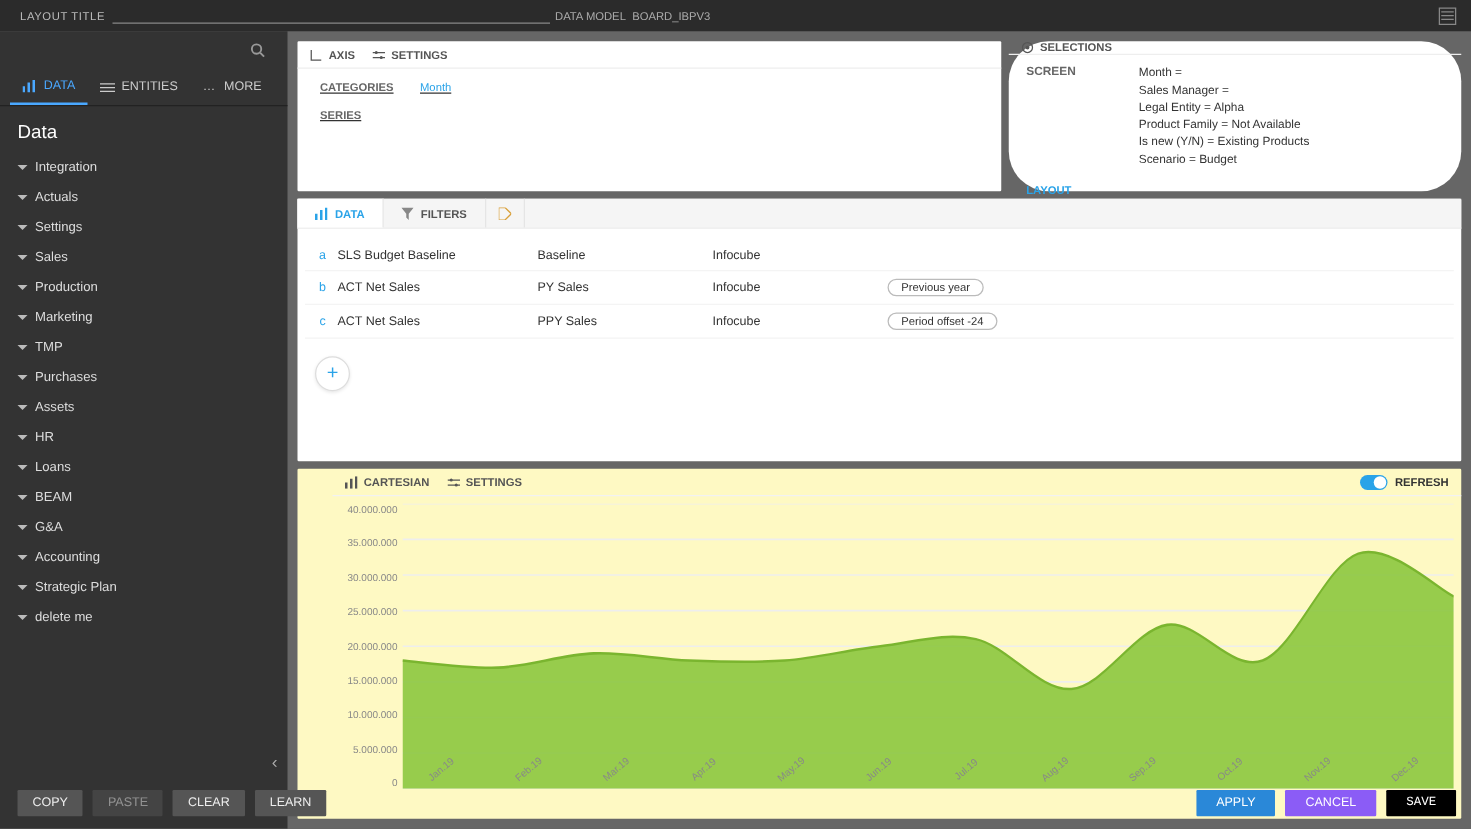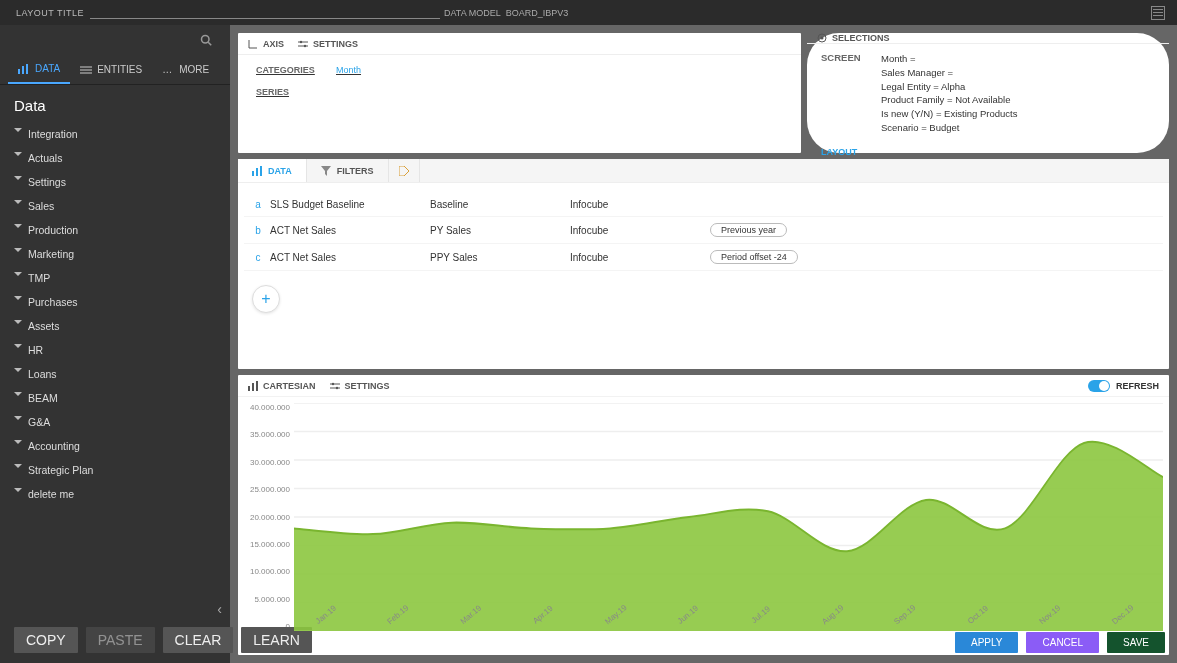--- a/index.html
+++ b/index.html
@@ -45,38 +45,38 @@
     padding: 8px 10px; color: #ccc; cursor: pointer;
   }
   .side-tab.active { color: #4aa8ff; border-bottom: 2px solid #4aa8ff; }
   .side-tab .tab-ico { width: 12px; height: 10px; }
 
   .side-heading {
     padding: 12px 14px 8px; font-size: 15px; color: #fff;
   }
   .side-list { list-style: none; }
   .side-list li {
-    padding: 6px 14px; font-size: 10.5px; display: flex; align-items: flex-start;
+    padding: 6px 14px; font-size: 10.5px; display: flex; align-items: center;
     gap: 6px; cursor: pointer; color: #ddd;
   }
   .caret-down {
     width: 0; height: 0; border-left: 4px solid transparent;
     border-right: 4px solid transparent; border-top: 4px solid #bbb;
   }
 
   .sidebar-collapse {
     position: absolute; bottom: 46px; right: 8px; color: #aaa; font-size: 14px;
     cursor: pointer;
   }
 
   .sidebar-footer {
     margin-top: auto; display: flex; gap: 8px; padding: 10px 14px;
   }
   .small-btn {
-    background: #555; color: #eee; font-size: 14px; padding: 5px 12px;
+    background: #555; color: #eee; font-size: 10px; padding: 5px 12px;
     border: none; cursor: pointer; border-radius: 1px;
   }
   .small-btn.disabled { opacity: .5; cursor: default; }
 
   
   .workspace {
     flex: 1; padding: 8px 8px 8px 8px; display: flex; flex-direction: column;
     gap: 6px; overflow: hidden;
   }
 
@@ -92,21 +92,21 @@
     height: 22px; display: flex; align-items: center; gap: 14px;
     padding: 0 10px; border-bottom: 1px solid #eee;
   }
   .ph-item { display: flex; align-items: center; gap: 5px; font-size: 9px; font-weight: 600; color: #555; cursor: pointer; }
   .ph-ico { width: 10px; height: 10px; }
 
   .axis-body { padding: 10px 18px; display: grid; grid-template-columns: 80px 1fr; row-gap: 12px; font-size: 9px; text-decoration: underline; }
   .axis-body .lbl { color: #666; font-weight: 600; }
   .axis-body .val-link { color: #2aa3e8; cursor: pointer; }
 
-  .sel-body { padding: 8px 14px; display: flex; font-size: 9.5px; }
+  .sel-body { padding: 8px 14px; display: flex; font-size: 9.5px; gap: 30px; }
   .sel-body .lbl { color: #666; font-weight: 600; width: 60px; }
   .sel-body .sel-lines div { line-height: 1.45; }
   .panel-sel .layout-link { color: #2aa3e8; font-size: 9px; padding: 4px 14px 6px; cursor: pointer; font-weight: 600; }
 
   
   .panel-data { background: #fff; height: 210px; }
   .data-tabs {
     height: 24px; display: flex; align-items: stretch; border-bottom: 1px solid #eee;
     background: #f5f5f5;
   }
@@ -130,21 +130,21 @@
     padding: 1px 10px; width: max-content; justify-self: start;
   }
   .add-row {
     width: 28px; height: 28px; border-radius: 50%; border: 1px solid #ddd;
     display: flex; align-items: center; justify-content: center; margin: 14px 0 0 8px;
     color: #2aa3e8; font-size: 16px; cursor: pointer; background: #fff;
     box-shadow: 0 1px 3px rgba(0,0,0,.1);
   }
 
   
-  .panel-chart { background: #ffffff; flex: 1; min-height: 0; display: flex; flex-direction: column; }
+  .panel-chart { background: #fef9c3; flex: 1; min-height: 0; display: flex; flex-direction: column; padding-left: 28px; }
   .chart-header {
     height: 22px; display: flex; align-items: center; padding: 0 10px;
     gap: 14px; border-bottom: 1px solid #f2f2f2;
   }
   .chart-header .right { margin-left: auto; display: flex; align-items: center; gap: 6px; }
   .toggle {
     width: 22px; height: 12px; background: #2aa3e8; border-radius: 6px;
     position: relative;
   }
   .toggle::after {
@@ -170,21 +170,21 @@
   
   .bottom-actions {
     position: fixed; right: 12px; bottom: 10px; display: flex; gap: 8px;
   }
   .act-btn {
     font-size: 10px; padding: 5px 16px; border: none; cursor: pointer;
     color: #fff; border-radius: 1px;
   }
   .act-apply  { background: #2a88d8; }
   .act-cancel { background: #8b5cf6; }
-  .act-save   { background: #14532d; }
+  .act-save   { background: #000000; font-family: Liberation Mono, monospace; }
 
 </style>
 </head>
 <body>
 
 <div class="top-header">
   <span class="layout-title-label">LAYOUT TITLE</span>
   <div class="title-underline"></div>
   <span class="data-model">
     <span>DATA MODEL</span>&nbsp;&nbsp;<span>BOARD_IBPV3</span>

